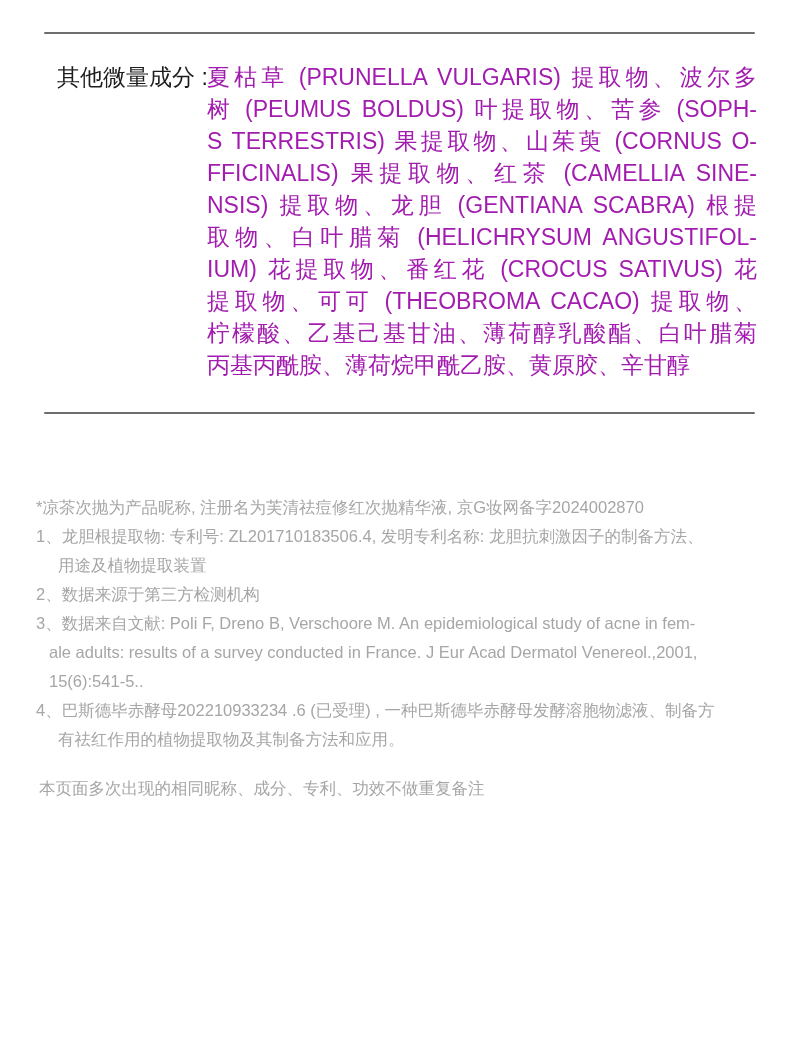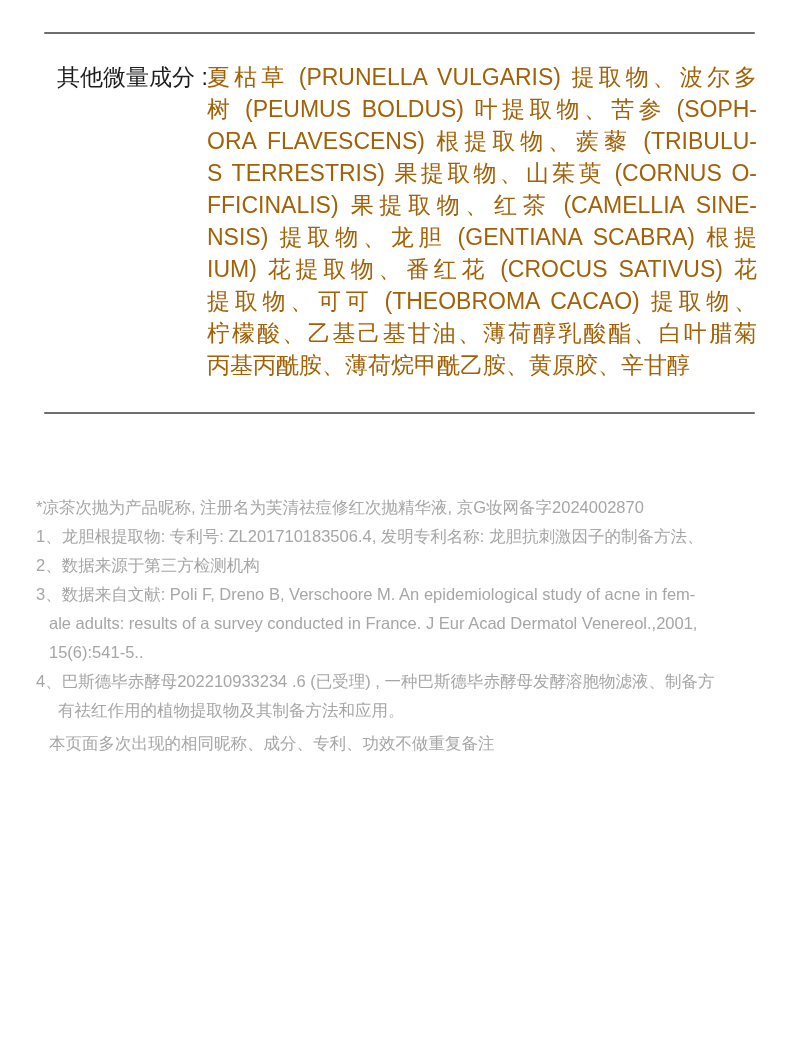--- a/index.html
+++ b/index.html
@@ -20,65 +20,66 @@
     margin-bottom:31px;
   }
   .ing-label{
     flex:none;width:150px;
     font-size:23px;font-weight:400;color:#1c1c1c;
     line-height:32px;white-space:nowrap;
   }
   .ing-lines{flex:1;min-width:0;}
   .ing-line{
     font-size:23px;line-height:32px;height:32px;overflow:hidden;
-    color:#a16207;
+    color:#a21caf;
     text-align:justify;text-align-last:justify;
     -moz-text-align-last:justify;
   }
   .ing-line.last{text-align-last:left;-moz-text-align-last:left;}
   .notes{padding:52px 20px 0 36px;margin-top:27px;}
   .note-line{
     font-size:16.5px;line-height:29px;height:29px;overflow:hidden;
     color:#a6a6a6;white-space:nowrap;
   }
   .note-line.indent-cn{padding-left:22px;}
   .note-line.indent-en{padding-left:13px;}
   .dedup-note{
-    margin-top:4px;padding-left:49px;
+    margin-top:20px;padding-left:39px;
     font-size:16.5px;line-height:29px;color:#a6a6a6;white-space:nowrap;
   }
 </style>
 </head>
 <body>
 
 <div class="page">
 
   <div class="divider top"></div>
 
   <div class="ing-row">
     <div class="ing-label">其他微量成分 :</div>
     <div class="ing-lines">
       <div class="ing-line">夏枯草 (PRUNELLA VULGARIS) 提取物、波尔多</div>
       <div class="ing-line">树 (PEUMUS BOLDUS) 叶提取物、苦参 (SOPH-</div>
-      <div class="ing-line">ORA FLAVESCENS) 根提取物、蒺藜 (TRIBULU-</div>
       <div class="ing-line">S TERRESTRIS) 果提取物、山茱萸 (CORNUS O-</div>
       <div class="ing-line">FFICINALIS) 果提取物、红茶 (CAMELLIA SINE-</div>
       <div class="ing-line">NSIS) 提取物、龙胆 (GENTIANA SCABRA) 根提</div>
+      <div class="ing-line">取物、白叶腊菊 (HELICHRYSUM ANGUSTIFOL-</div>
       <div class="ing-line">IUM) 花提取物、番红花 (CROCUS SATIVUS) 花</div>
       <div class="ing-line">提取物、可可 (THEOBROMA CACAO) 提取物、</div>
       <div class="ing-line">柠檬酸、乙基己基甘油、薄荷醇乳酸酯、白叶腊菊</div>
       <div class="ing-line last">丙基丙酰胺、薄荷烷甲酰乙胺、黄原胶、辛甘醇</div>
     </div>
   </div>
 
   <div class="divider bottom"></div>
 
   <div class="notes">
     <div class="note-line">*凉茶次抛为产品昵称, 注册名为芙清祛痘修红次抛精华液, 京G妆网备字2024002870</div>
     <div class="note-line">1、龙胆根提取物: 专利号: ZL201710183506.4, 发明专利名称: 龙胆抗刺激因子的制备方法、</div>
+    <div class="note-line indent-cn">用途及植物提取装置</div>
     <div class="note-line">2、数据来源于第三方检测机构</div>
     <div class="note-line">3、数据来自文献: Poli F, Dreno B, Verschoore M. An epidemiological study of acne in fem-</div>
     <div class="note-line indent-en">ale adults: results of a survey conducted in France. J Eur Acad Dermatol Venereol.,2001,</div>
     <div class="note-line indent-en">15(6):541-5..</div>
     <div class="note-line">4、巴斯德毕赤酵母202210933234 .6 (已受理) , 一种巴斯德毕赤酵母发酵溶胞物滤液、制备方</div>
     <div class="note-line indent-cn">有祛红作用的植物提取物及其制备方法和应用。</div>
   </div>
 
   <div class="dedup-note">本页面多次出现的相同昵称、成分、专利、功效不做重复备注</div>
 

